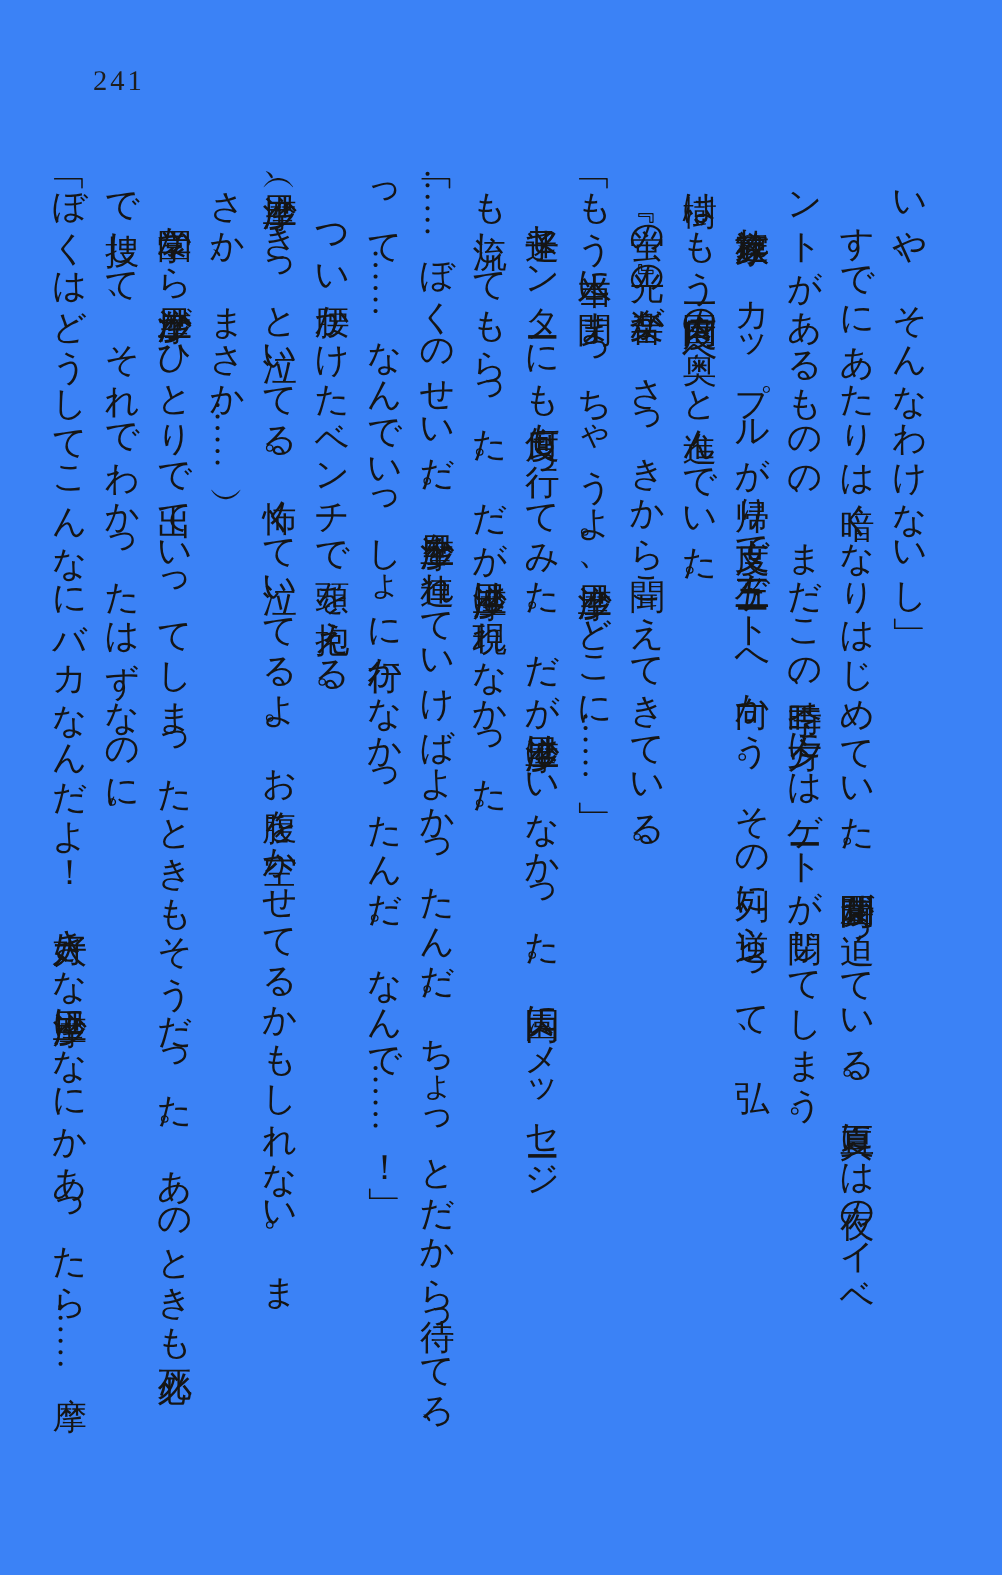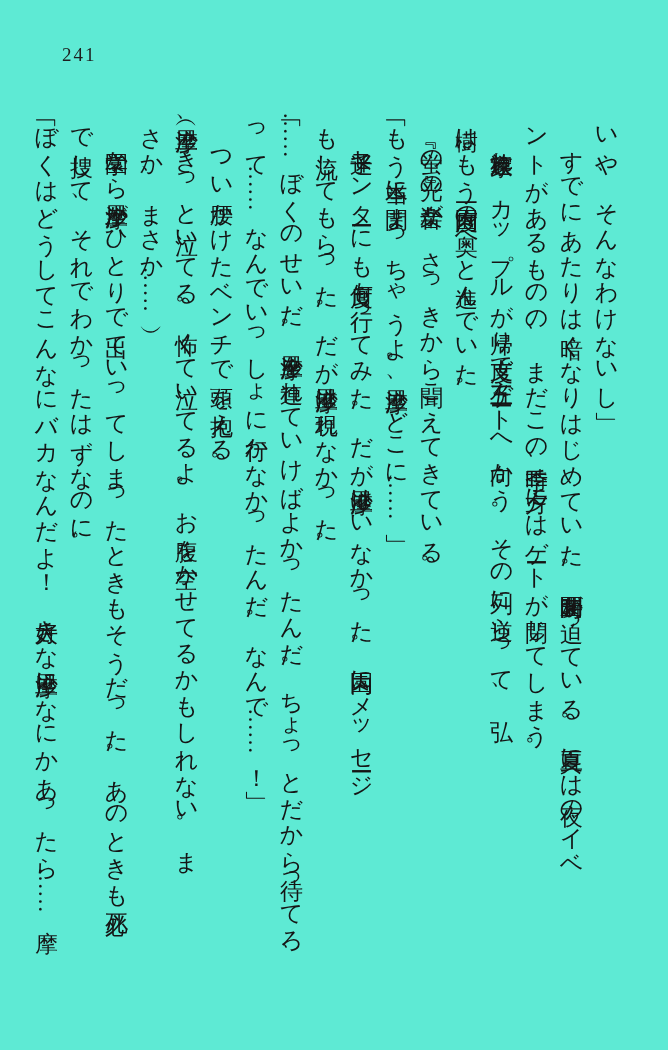--- a/index.html
+++ b/index.html
@@ -10,21 +10,21 @@
     width: 668px;
     height: 1050px;
     position: relative;
     background: #fcfcfb;
     overflow: hidden;
     font-family: "Liberation Serif", "DejaVu Serif", serif;
   }
   .page {
     position: absolute;
     inset: 0;
-    background: #5eead4;
+    background: #3b82f6;
   }
   .page-number {
     position: absolute;
     top: 44px;
     left: 62px;
     font-size: 19px;
     letter-spacing: 2px;
     color: #1e1e1e;
     font-family: "Liberation Serif", "DejaVu Serif", serif;
   }

